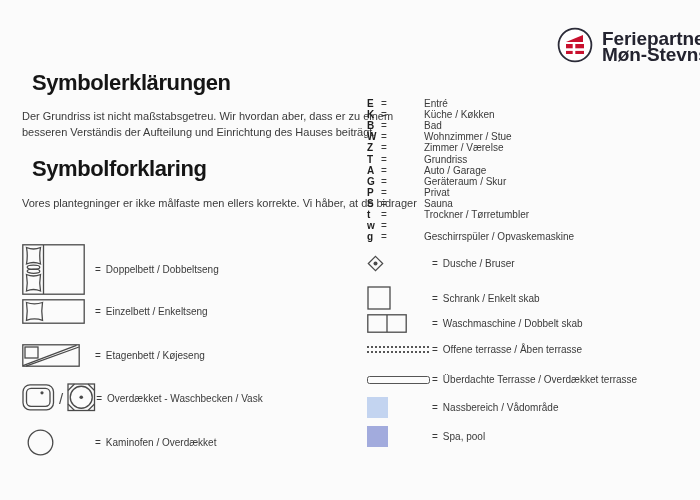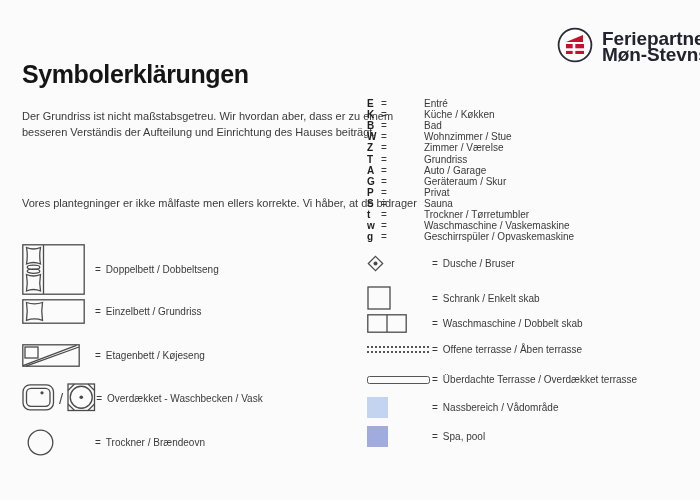--- a/index.html
+++ b/index.html
@@ -1,21 +1,21 @@
 <!DOCTYPE html>
 <html><head>
 <meta charset="utf-8">
 <style>
   html,body{margin:0;padding:0;background:#e9e9e9;}
   .page{
     position:relative;width:700px;height:500px;background:#fbfbfb;
     font-family:"Liberation Sans",sans-serif;color:#3a3a3a;overflow:hidden;
   }
   .abs{position:absolute;}
-  .title{margin:0;font-size:25px;font-weight:700;color:#151515;letter-spacing:-0.4px;}
+  .title{margin:10px;font-size:22px;font-weight:700;color:#151515;letter-spacing:-0.4px;}
   .title-de{left:22px;top:60px;}
   .title-da{left:22px;top:146px;}
   .para{font-size:11px;line-height:15.5px;color:#3a3a3a;}
   .para-de{left:22px;top:98px;}
   .para-da{left:22px;top:185px;text-align:right;}
 
   
   .logo{left:557px;top:27px;display:flex;align-items:center;gap:9px;}
   .logo-text{font-weight:700;font-size:19px;line-height:16.5px;color:#23232f;letter-spacing:-0.1px;}
   .logo-text span{display:block;}
@@ -68,20 +68,21 @@
       <span>Møn-Stevns</span>
     </span>
   </div>
 
   <h1 class="abs title title-de">Symbolerklärungen</h1>
   <p class="abs para para-de">
     <span>Der Grundriss ist nicht maßstabsgetreu. Wir hvordan aber, dass er zu einem</span><br>
     <span>besseren Verständis der Aufteilung und Einrichtung des Hauses beiträgt.</span><br>
   </p>
 
+  <h1 class="abs title title-da">Symbolforklaring</h1>
   <p class="abs para para-da">
     <span>Vores plantegninger er ikke målfaste men ellers korrekte. Vi håber, at de bidrager</span><br>
     <br>
   </p>
 
   <div class="abs codes">
     <div class="code-row">
         <span class="code">E</span>
         <span class="code-eq">=</span>
         <span class="code-label">Entré</span>
@@ -132,21 +133,20 @@
         <span class="code-label">Sauna</span>
       </div>
     <div class="code-row">
         <span class="code">t</span>
         <span class="code-eq">=</span>
         <span class="code-label">Trockner / Tørretumbler</span>
       </div>
     <div class="code-row">
         <span class="code">w</span>
         <span class="code-eq">=</span>
-        <span class="code-label">Waschmaschine / Vaskemaskine</span>
       </div>
     <div class="code-row">
         <span class="code">g</span>
         <span class="code-eq">=</span>
         <span class="code-label">Geschirrspüler / Opvaskemaskine</span>
       </div>
   </div>
 
   <div class="abs sym-row left l0">
     <span class="iconbox">
@@ -164,21 +164,21 @@
   </div>
 
   <div class="abs sym-row left l1">
     <span class="iconbox">
       <svg width="63" height="25" viewBox="0 0 63 25" fill="none" stroke="#4a4a4a" stroke-width="1.3">
         <rect x="0.8" y="0.8" width="61.4" height="23.4"></rect>
         <path d="M4.5,3.5 Q12.5,6.2 20.5,3.5 Q19,12.2 20.5,21.3 Q12.5,18.5 4.5,21.3 Q6,12.2 4.5,3.5 Z"></path>
       </svg>
     </span>
     <span class="eq">=</span>
-    <span>Einzelbett / Grundriss</span>
+    <span>Einzelbett / Enkeltseng</span>
   </div>
 
   <div class="abs sym-row left l2">
     <span class="iconbox">
       <svg width="58" height="23" viewBox="0 0 58 23" fill="none" stroke="#4a4a4a" stroke-width="1.3">
         <rect x="0.8" y="0.8" width="56.4" height="21.4"></rect>
         <rect x="3" y="3" width="13" height="11"></rect>
         <line x1="1" y1="21.6" x2="54.5" y2="1.4"></line>
         <line x1="4" y1="22.2" x2="57" y2="3"></line>
       </svg>
@@ -213,21 +213,21 @@
     <span>Overdækket - Waschbecken / Vask</span>
   </div>
 
   <div class="abs sym-row left l4">
     <span class="iconbox">
       <svg class="kamin" width="27" height="27" viewBox="0 0 27 27" fill="none" stroke="#4a4a4a" stroke-width="1.3">
         <circle cx="13.5" cy="13.5" r="12.3"></circle>
       </svg>
     </span>
     <span class="eq">=</span>
-    <span>Trockner / Brændeovn</span>
+    <span>Kaminofen / Overdækket</span>
   </div>
 
   <div class="abs sym-row right r0">
     <span class="iconbox">
       <svg width="17" height="17" viewBox="0 0 17 17" fill="none" stroke="#4a4a4a" stroke-width="1.2">
         <path d="M8.5,1.3 L15.7,8.5 L8.5,15.7 L1.3,8.5 Z"></path>
         <circle cx="8.5" cy="8.5" r="2" fill="#4a4a4a" stroke="none"></circle>
       </svg>
     </span>
     <span class="eq">=</span>

